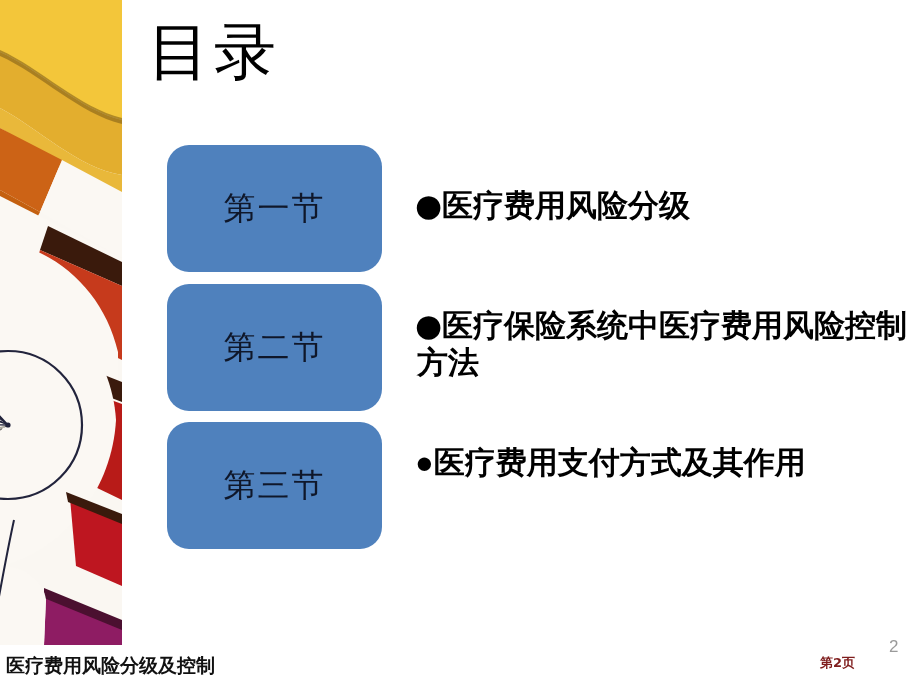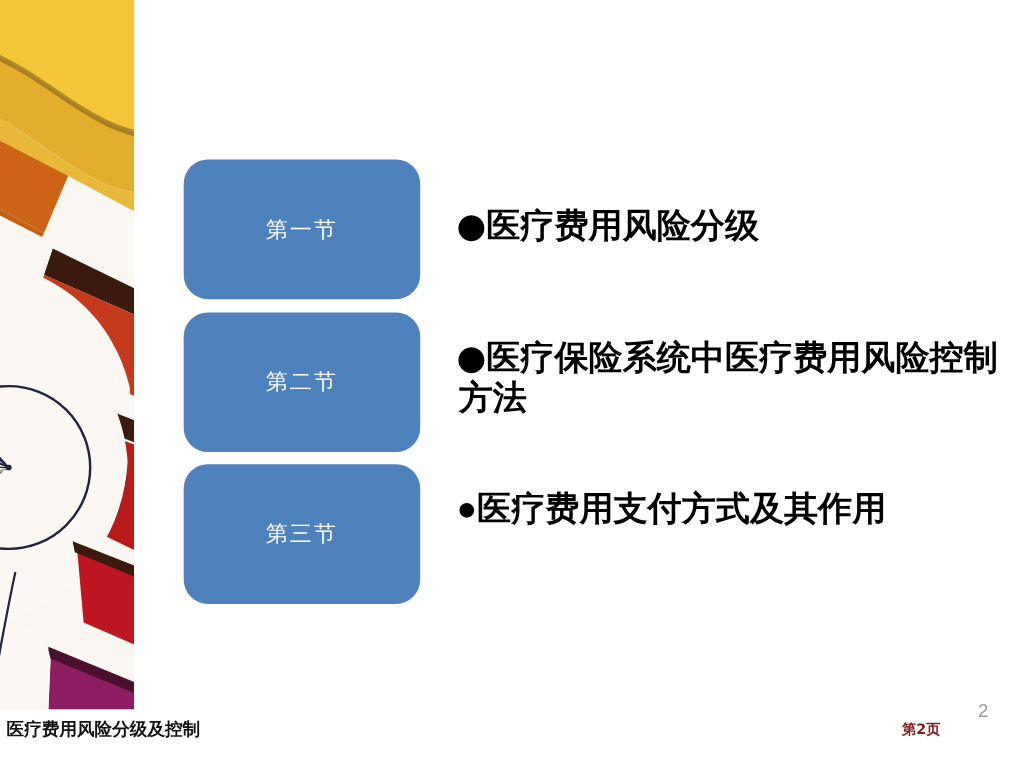--- a/index.html
+++ b/index.html
@@ -77,22 +77,22 @@
     width: 215px;
     height: 127px;
     background: #4F81BD;
     border-radius: 22px;
     display: flex;
     align-items: center;
     justify-content: center;
     box-sizing: border-box;
   }
   .section-chip-label {
-    font-size: 20px;
-    color: #ffffff;
+    font-size: 32px;
+    color: #0f172a;
     font-weight: 300;
     letter-spacing: 2px;
     font-family: "DejaVu Sans", "Liberation Sans", sans-serif;
   }
 
   .toc-text {
     position: absolute;
     left: 404px;
     width: 500px;
     color: #000000;
@@ -106,21 +106,21 @@
   }
   .toc-row.r0 .toc-text { top: 42px; }
   .toc-row.r1 .toc-text { top: 23px; }
   .toc-row.r2 .toc-text { top: 23px; font-family: Liberation Serif, serif; }
 
   
   .footer-title {
     position: absolute;
     left: 6px;
     top: 653px;
-    font-size: 16px;
+    font-size: 19px;
     font-weight: 700;
     color: #111111;
     font-family: "DejaVu Sans", "Liberation Sans", sans-serif;
     white-space: nowrap;
   }
   .footer-page {
     position: absolute;
     left: 820px;
     top: 654px;
     font-size: 13px;
@@ -201,20 +201,21 @@
         <path d="M46,596 L122,628 L122,645 L44,645 Z" fill="#8E1C63"></path>
         <path d="M44,588 L122,620 L122,630 L44,598 Z" fill="#4B1030"></path>
 
         <path d="M0,566 C26,566 44,582 46,600 L44,645 L0,645 Z" fill="#FBF8F3"></path>
 
         <path d="M14,520 C4,566 -2,604 -10,645" stroke="#22243C" stroke-width="2" fill="none"></path>
       </g>
     </svg>
   </div>
 
+  <div class="slide-title">目录</div>
 
   <div class="toc">
 
     <div class="toc-row r0">
       <div class="section-chip">
         <span class="section-chip-label">第一节</span>
       </div>
       <div class="toc-text">●医疗费用风险分级</div>
     </div>
 

